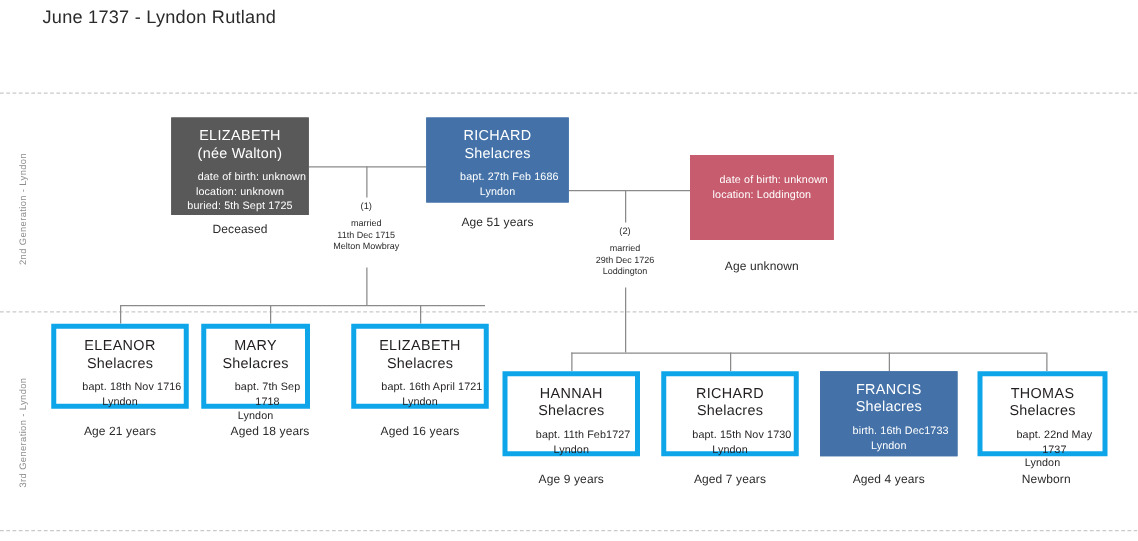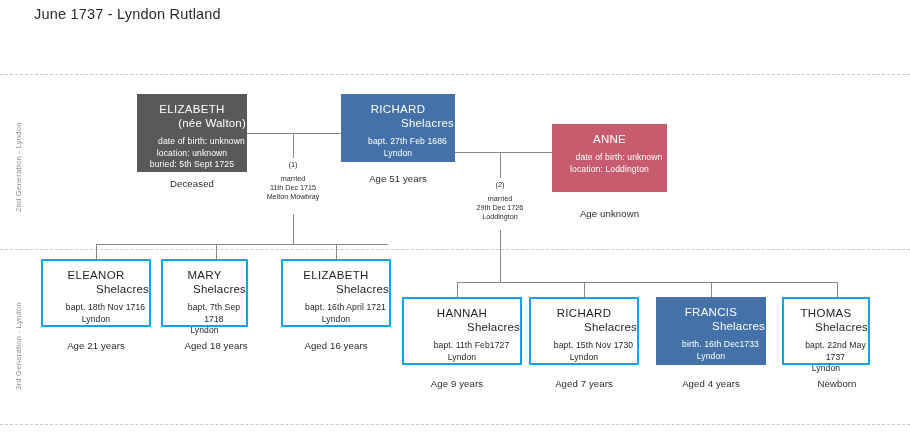--- a/index.html
+++ b/index.html
@@ -52,21 +52,21 @@
 
   
   .person {
     position: absolute;
     box-sizing: border-box;
     text-align: center;
     padding-top: 7px;
   }
   .person.plain {
     background: #ffffff;
-    border: 2px solid #0ea5e9;
+    border: 4px solid #0ea5e9;
   }
   .person.grey {
     background: #595959;
     border: 1px solid #595959;
     color: #ffffff;
   }
   .person.blue {
     background: #4472a8;
     border: 1px solid #4472a8;
     color: #ffffff;
@@ -78,21 +78,20 @@
   }
   .p-given {
     font-size: 11.5px;
     line-height: 14px;
     letter-spacing: 0.3px;
   }
   .p-surname {
     font-size: 11.5px;
     line-height: 14px;
     letter-spacing: 0.2px;
-    text-align: right;
   }
   .p-detail {
     font-size: 8.6px;
     line-height: 11.5px;
     letter-spacing: 0.1px;
   }
   .p-detail.first { margin-top: 6px; padding-left: 19px; }
 
   
   .caption {
@@ -178,21 +177,20 @@
 
   <div class="person blue" style="left:341px; top:94px; width:114px; height:68px;">
     <div class="p-given">RICHARD</div>
     <div class="p-surname">Shelacres</div>
     <div class="p-detail first">bapt. 27th Feb 1686</div>
     <div class="p-detail">Lyndon</div>
   </div>
   <div class="caption" style="left:341px; top:173px; width:114px;">Age 51 years</div>
 
   <div class="person red" style="left:552px; top:124px; width:115px; height:68px;">
-    <div class="p-given">ANNE</div>
     <div class="p-detail first">date of birth: unknown</div>
     <div class="p-detail">location: Loddington</div>
   </div>
   <div class="caption" style="left:552px; top:208px; width:115px;">Age unknown</div>
 
   <div class="marriage" style="left:243px; top:160px; width:100px;">
     <div class="m-num">(1)</div>
     <div class="m-line lead">married</div>
     <div class="m-line">11th Dec 1715</div>
     <div class="m-line">Melton Mowbray</div>
@@ -222,21 +220,21 @@
   <div class="caption" style="left:161px; top:340px; width:110px;">Aged 18 years</div>
 
   <div class="person plain" style="left:281px; top:259px; width:110px; height:68px;">
     <div class="p-given">ELIZABETH</div>
     <div class="p-surname">Shelacres</div>
     <div class="p-detail first">bapt. 16th April 1721</div>
     <div class="p-detail">Lyndon</div>
   </div>
   <div class="caption" style="left:281px; top:340px; width:110px;">Aged 16 years</div>
 
-  <div class="person plain" style="left:402px; top:297px; width:120px; height:68px;">
+  <div class="person plain" style="left:402px; top:297px; width:110px; height:68px;">
     <div class="p-given">HANNAH</div>
     <div class="p-surname">Shelacres</div>
     <div class="p-detail first">bapt. 11th Feb1727</div>
     <div class="p-detail">Lyndon</div>
   </div>
   <div class="caption" style="left:402px; top:378px; width:110px;">Age 9 years</div>
 
   <div class="person plain" style="left:529px; top:297px; width:110px; height:68px;">
     <div class="p-given">RICHARD</div>
     <div class="p-surname">Shelacres</div>
@@ -246,21 +244,21 @@
   <div class="caption" style="left:529px; top:378px; width:110px;">Aged 7 years</div>
 
   <div class="person blue" style="left:656px; top:297px; width:110px; height:68px;">
     <div class="p-given">FRANCIS</div>
     <div class="p-surname">Shelacres</div>
     <div class="p-detail first">birth. 16th Dec1733</div>
     <div class="p-detail">Lyndon</div>
   </div>
   <div class="caption" style="left:656px; top:378px; width:110px;">Aged 4 years</div>
 
-  <div class="person plain" style="left:782px; top:297px; width:88px; height:68px;">
+  <div class="person plain" style="left:782px; top:297px; width:104px; height:68px;">
     <div class="p-given">THOMAS</div>
     <div class="p-surname">Shelacres</div>
     <div class="p-detail first">bapt. 22nd May 1737</div>
     <div class="p-detail">Lyndon</div>
   </div>
   <div class="caption" style="left:782px; top:378px; width:110px;">Newborn</div>
 
 </div>
 
 </body></html>

